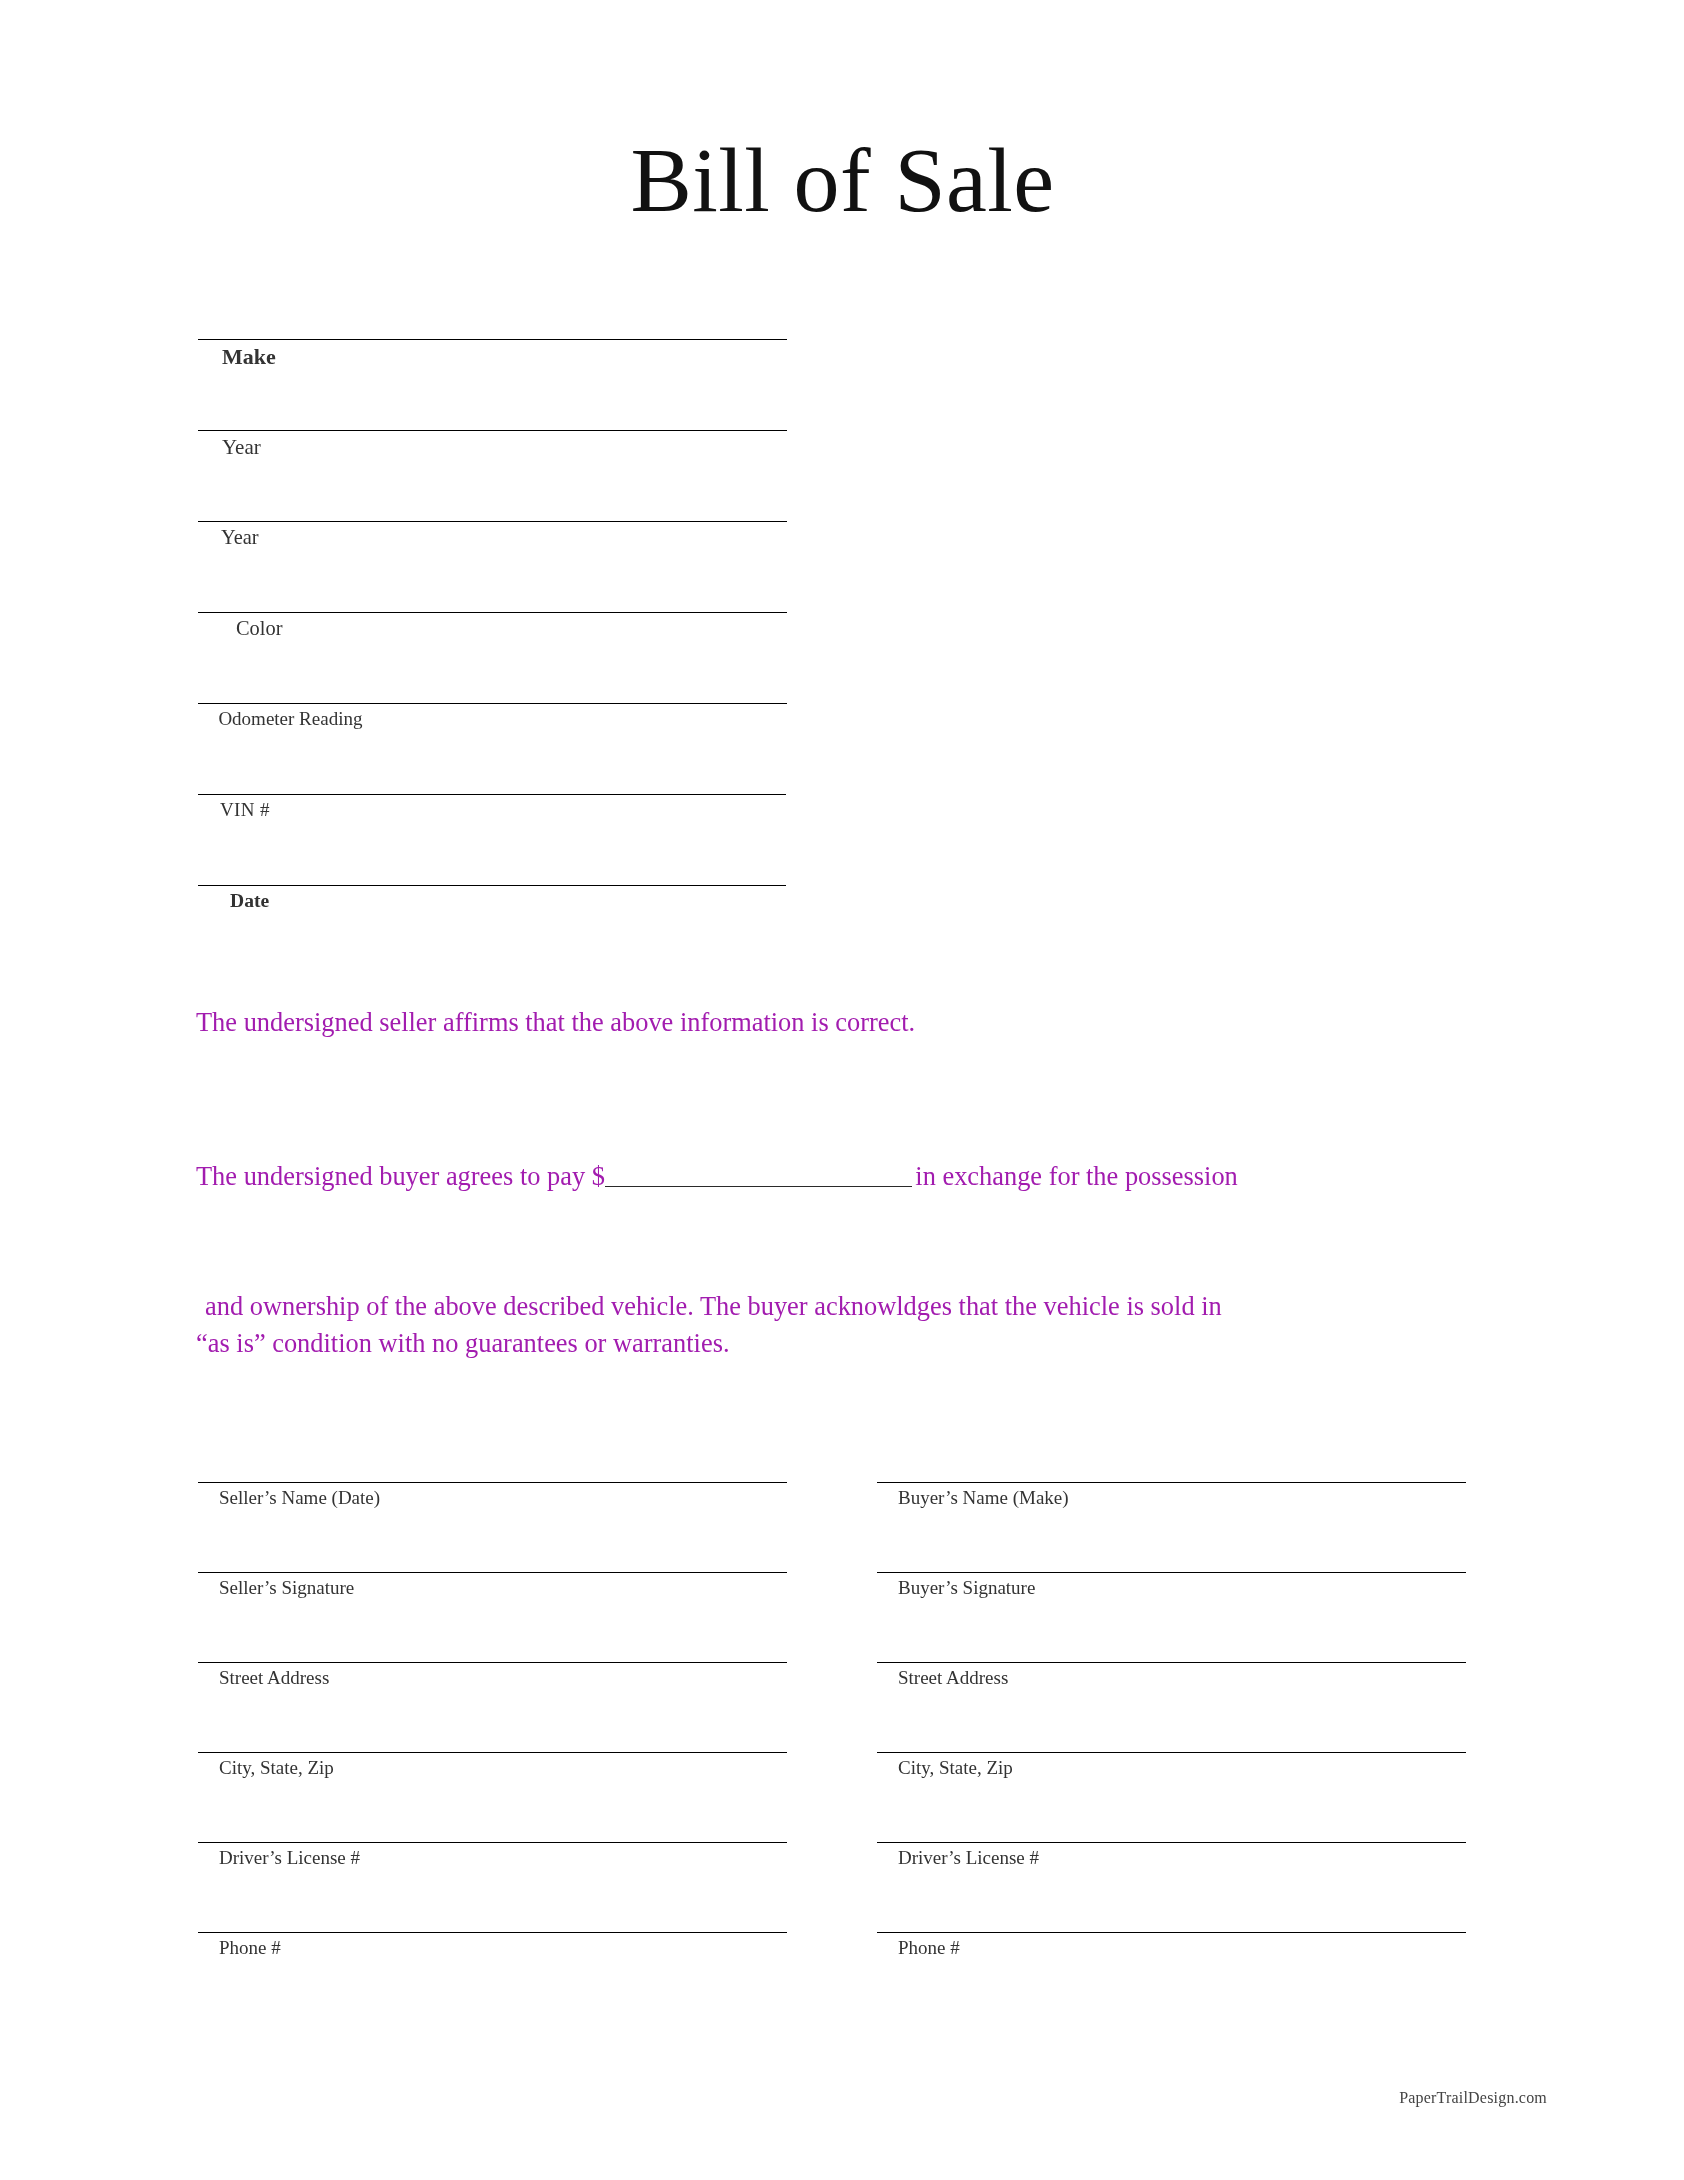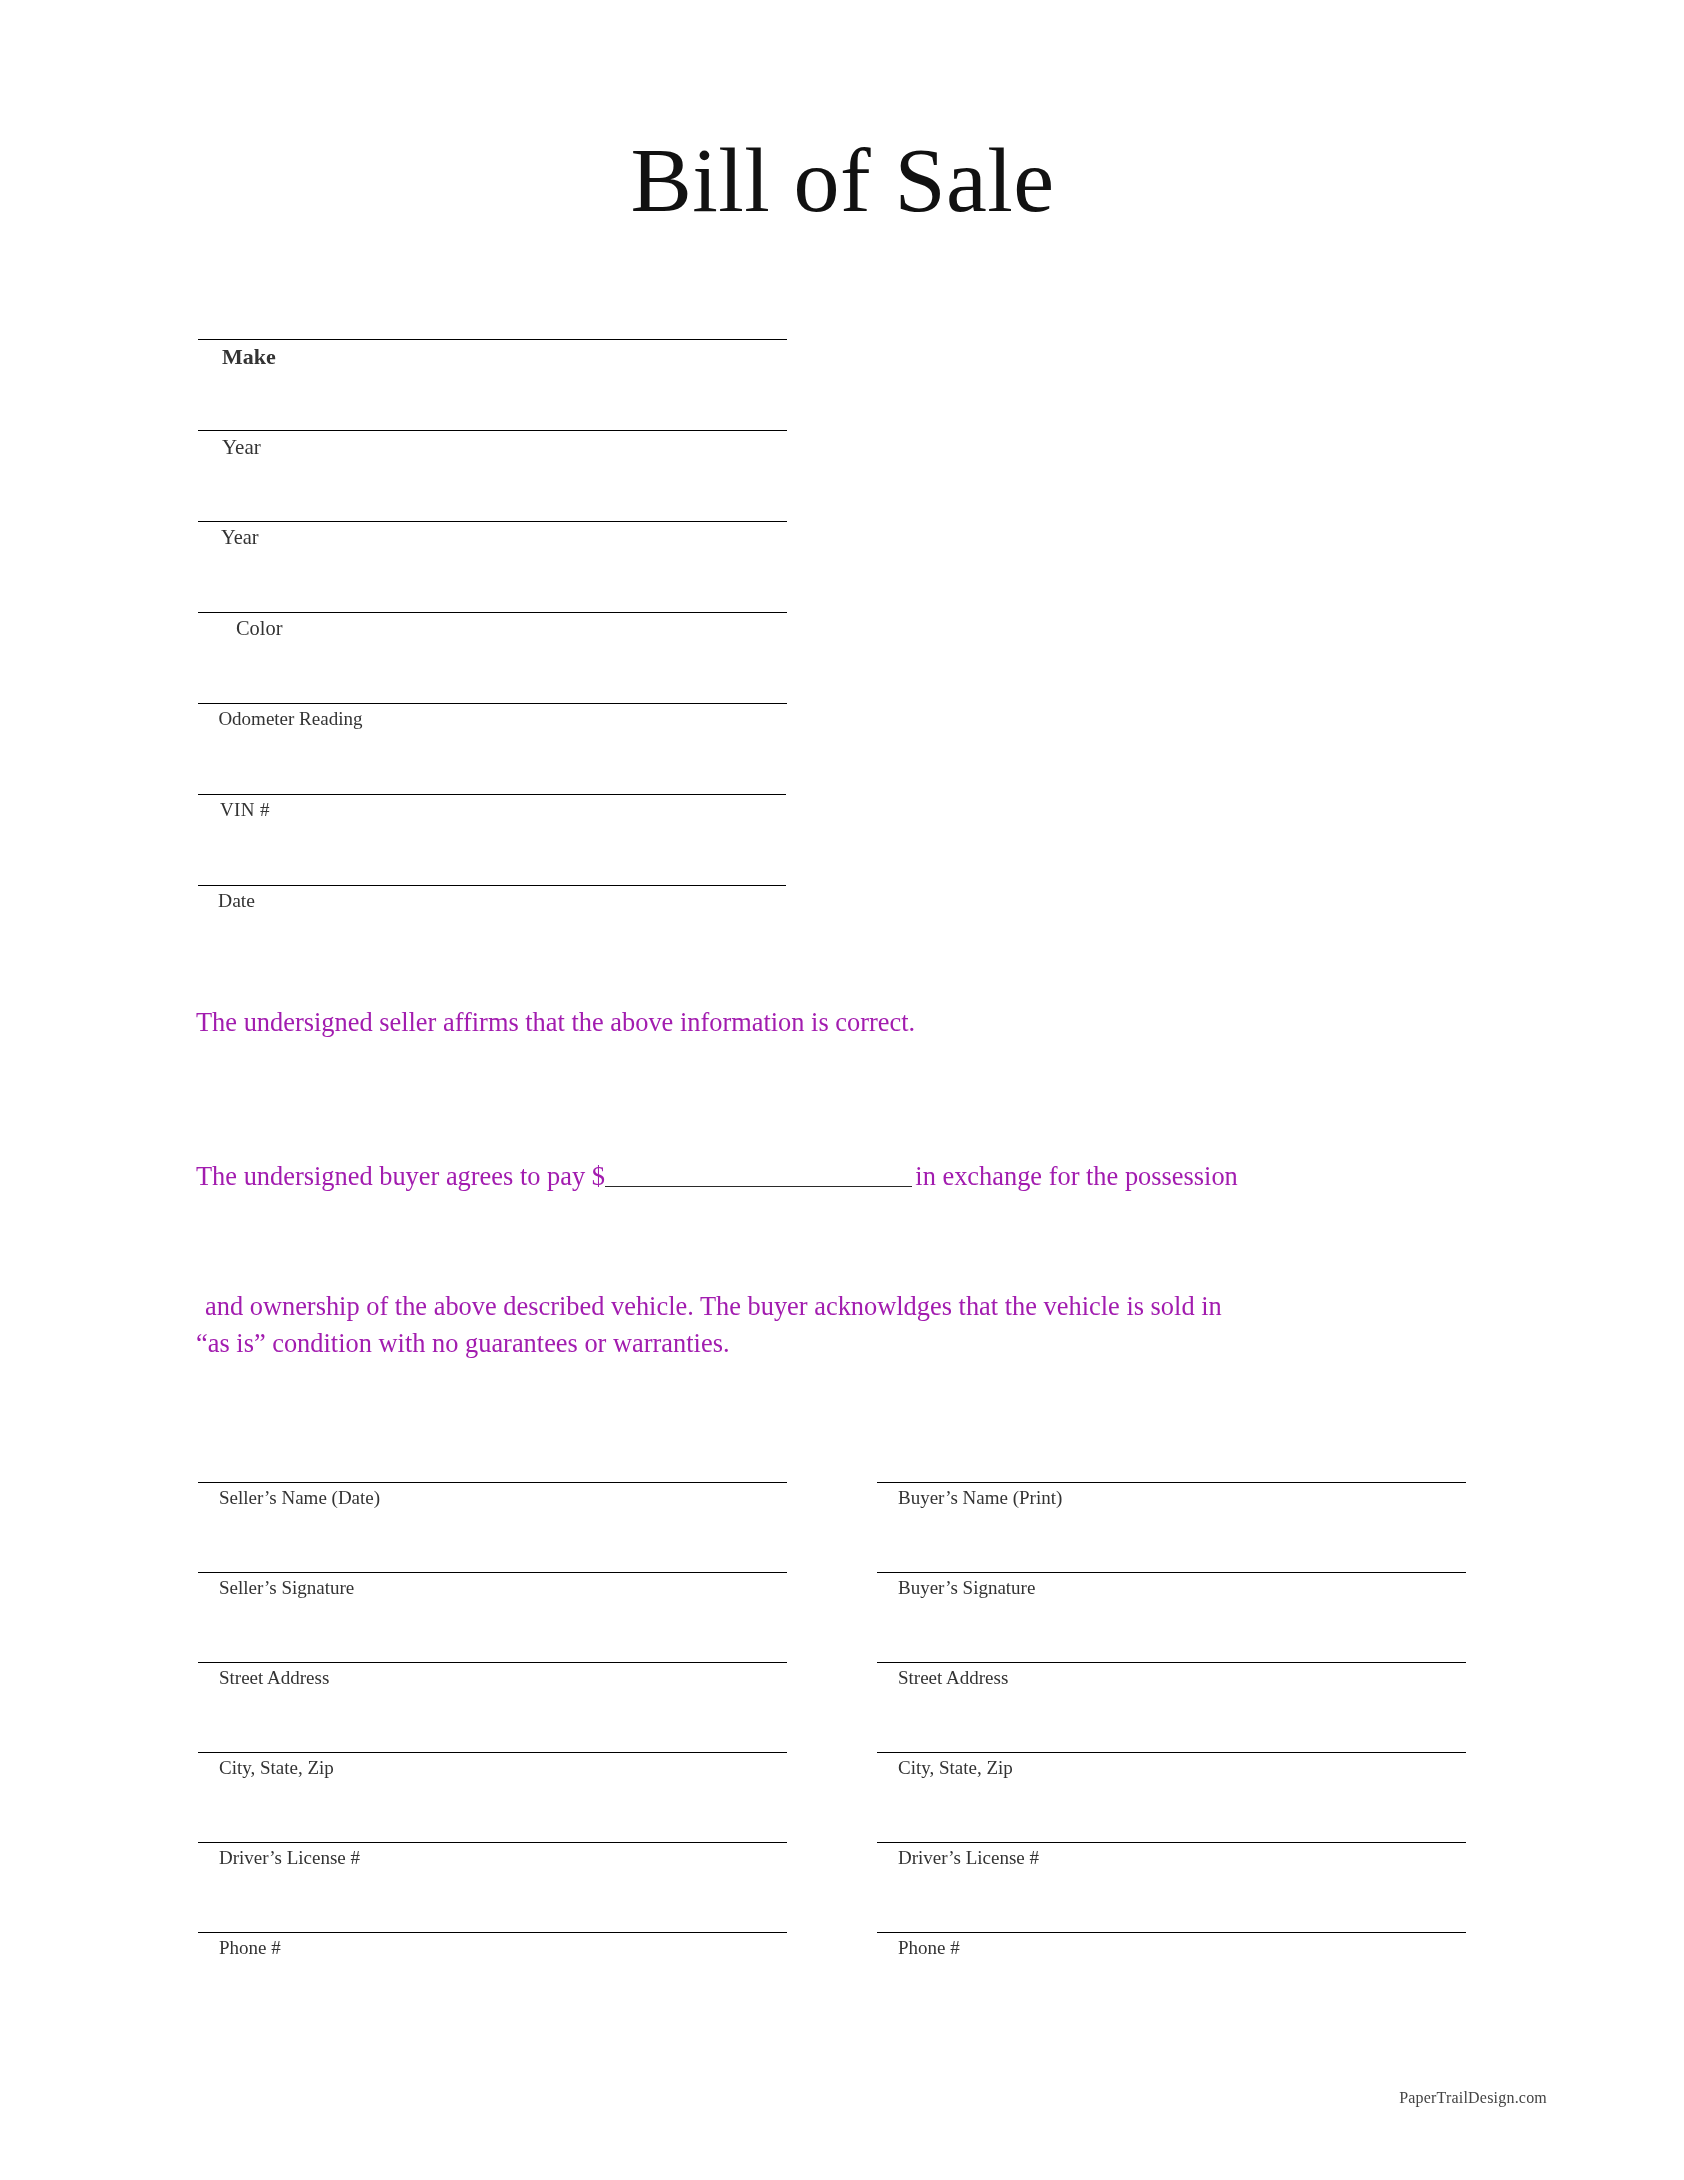--- a/index.html
+++ b/index.html
@@ -73,21 +73,21 @@
   .f-model .flabel { left: 24px; font-size: 21px; }
   .f-year .rule   { width: 589px; }
   .f-year .flabel { left: 23px; font-size: 20.4px; }
   .f-color .rule   { width: 589px; }
   .f-color .flabel { left: 38px; font-size: 20.4px; }
   .f-odo .rule   { width: 589px; }
   .f-odo .flabel { left: 20.4px; font-size: 19px; }
   .f-vin .rule   { width: 588px; }
   .f-vin .flabel { left: 22px; font-size: 19px; letter-spacing: 0.4px; }
   .f-date .rule   { width: 588px; }
-  .f-date .flabel { left: 20px; font-size: 19.6px; }
+  .f-date .flabel { left: 32px; font-size: 19.6px; font-weight: bold; }
 
   
   .para {
     position: absolute;
     font-size: 26.4px;
     color: #a21caf;
     line-height: 1.0;
     white-space: nowrap;
   }
   .para-seller { left: 196px; top: 1009px; }
@@ -230,21 +230,21 @@
       <div class="rule"></div>
       <div class="flabel">Phone #</div>
     </div>
 
   </div>
 
   <div class="sig-col sig-right">
 
     <div class="sig-field">
       <div class="rule"></div>
-      <div class="flabel">Buyer’s Name (Print)</div>
+      <div class="flabel">Buyer’s Name (Make)</div>
     </div>
 
     <div class="sig-field">
       <div class="rule"></div>
       <div class="flabel">Buyer’s Signature</div>
     </div>
 
     <div class="sig-field">
       <div class="rule"></div>
       <div class="flabel">Street Address</div>

